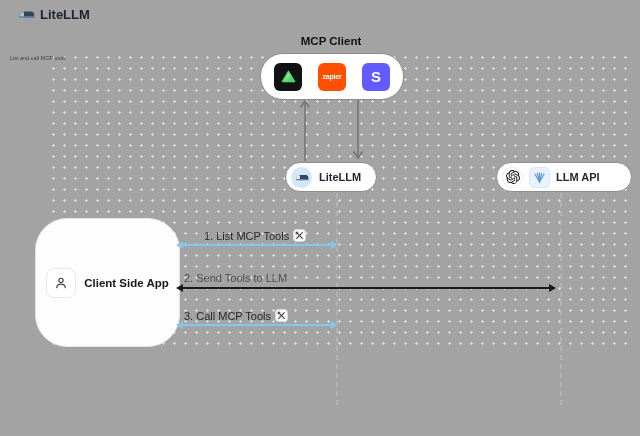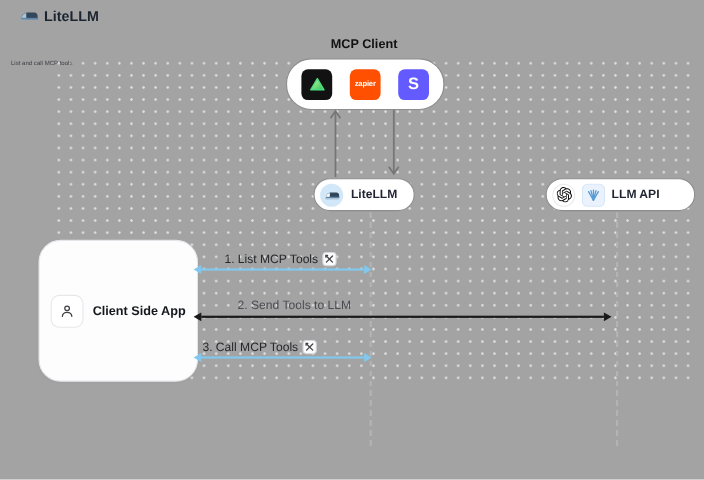--- a/index.html
+++ b/index.html
@@ -33,21 +33,21 @@
   .node{position:absolute;background:#fff;border:1px solid #8d8d8d;border-radius:15px;display:flex;align-items:center;}
   .node-label{font-size:11px;font-weight:600;color:#1f2430;}
   .litellm-node{left:285px;top:162px;width:92px;height:30px;gap:7px;padding-left:5px;box-sizing:border-box;}
   .litellm-badge{width:21px;height:21px;border-radius:50%;background:#d2e8f8;display:flex;align-items:center;justify-content:center;flex:0 0 auto;}
   .llmapi-node{left:496px;top:162px;width:136px;height:30px;gap:6px;padding-left:5px;box-sizing:border-box;}
   .openai-badge{width:21px;height:21px;border-radius:50%;background:#fff;border:1px solid #ececec;display:flex;align-items:center;justify-content:center;flex:0 0 auto;box-sizing:border-box;}
   .provider-badge{width:21px;height:21px;border-radius:5px;background:#eaf2fd;border:1px solid #d9e6f7;display:flex;align-items:center;justify-content:center;flex:0 0 auto;box-sizing:border-box;}
   
   .client{
     position:absolute;left:35px;top:218px;width:143px;height:127px;background:#fdfdfe;
-    border:1px solid #e5e6ea;border-radius:20px;display:flex;align-items:center;justify-content:center;gap:8px;
+    border:1px solid #e5e6ea;border-radius:32px;display:flex;align-items:center;justify-content:center;gap:8px;
     box-shadow:0 1px 2px rgba(0,0,0,0.03);
   }
   .client-badge{width:28px;height:28px;border-radius:8px;background:#fff;border:1px solid #e7e7ea;display:flex;align-items:center;justify-content:center;}
   .client-label{font-size:11.5px;font-weight:600;color:#15181d;}
   
   .lifeline{position:absolute;width:2px;top:193px;height:214px;
     background:repeating-linear-gradient(to bottom,#b3b3b3 0 5px,transparent 5px 9px);}
   .lifeline.l1{left:336px;}
   .lifeline.l2{left:560px;}
   
@@ -56,21 +56,21 @@
   .msg-line{position:absolute;height:2px;}
   .msg-line.blue{background:#82c8ee;}
   .msg-line.black{background:#1a1a1a;}
   .head{position:absolute;width:0;height:0;border-top:4px solid transparent;border-bottom:4px solid transparent;}
   .head.r.blue{border-left:7px solid #82c8ee;}
   .head.l.blue{border-right:7px solid #82c8ee;}
   .head.r.black{border-left:7px solid #1a1a1a;}
   .head.l.black{border-right:7px solid #1a1a1a;}
   .msg-label{position:absolute;display:flex;align-items:center;gap:4px;font-size:11px;font-weight:500;}
   .msg-label.dark span.t{color:#26272b;}
-  .msg-label.gray span.t{color:#4b4b52;margin-left:32px;}
+  .msg-label.gray span.t{color:#4b4b52;}
   .tools-ic{width:13px;height:13px;border:1px solid #d6d6db;border-radius:3.5px;background:#fbfbfc;
     display:inline-flex;align-items:center;justify-content:center;box-sizing:border-box;}
 </style>
 </head>
 <body>
 
 <div class="canvas">
   <div class="dots"></div>
 
   <div class="brand">

